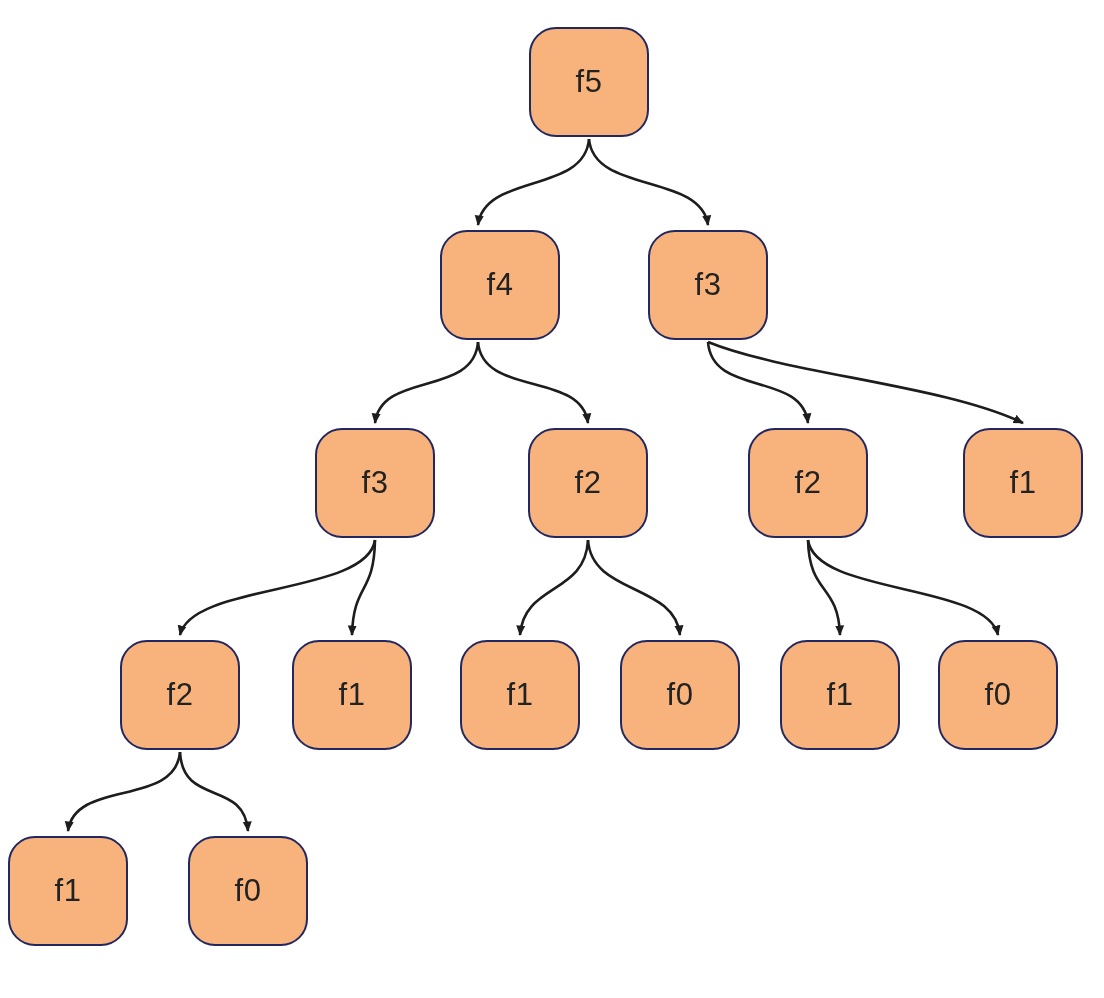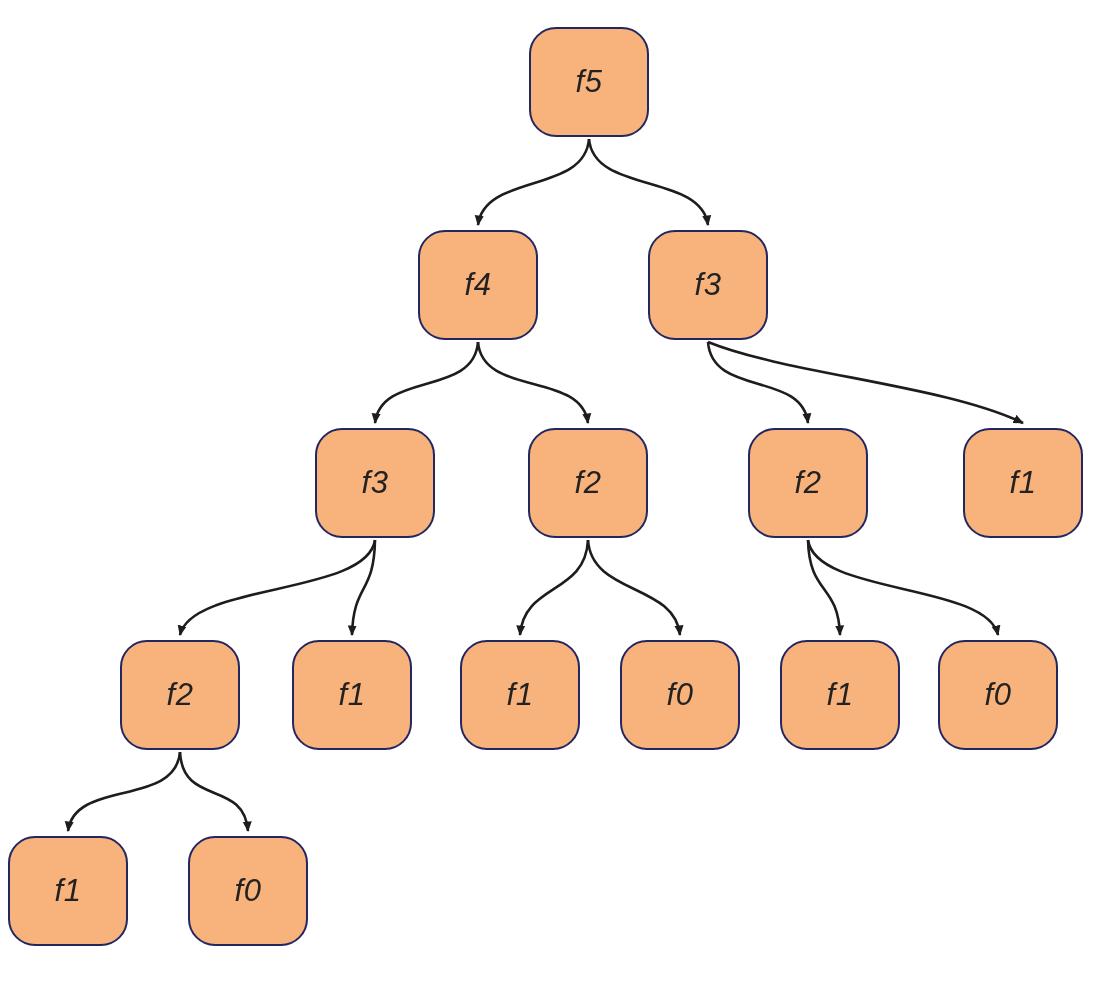--- a/index.html
+++ b/index.html
@@ -34,21 +34,20 @@
     width: 120px;
     height: 110px;
     box-sizing: border-box;
     border-radius: 27px;
     background: var(--node-fill, #f8b27b);
     border: 2.5px solid var(--node-border, #222760);
     display: flex;
     align-items: center;
     justify-content: center;
     cursor: pointer;
-    font-style: italic;
   }
   .node-label {
     font-size: 31px;
     color: var(--text-color, #222222);
     letter-spacing: 0.5px;
     user-select: none;
   }
 </style>
 </head>
 <body>
@@ -74,21 +73,21 @@
         <path d="M808,540 C809.28,595 838.08,583 840,635" class="edge" marker-end="url(#arrowhead)"></path>
         <path d="M808,540 C815.6,595 986.6,583 998,635" class="edge" marker-end="url(#arrowhead)"></path>
         <path d="M180,752 C175.52,807 74.72,779 68,831" class="edge" marker-end="url(#arrowhead)"></path>
         <path d="M180,752 C182.72,807 243.92,779 248,831" class="edge" marker-end="url(#arrowhead)"></path>
       </g>
   </svg>
   <div id="node-layer">
       <div class="node" style="left: 529px; top: 27px;">
         <span class="node-label">f5</span>
       </div>
-      <div class="node" style="left: 418px; top: 230px;">
+      <div class="node" style="left: 440px; top: 230px;">
         <span class="node-label">f4</span>
       </div>
       <div class="node" style="left: 648px; top: 230px;">
         <span class="node-label">f3</span>
       </div>
       <div class="node" style="left: 315px; top: 428px;">
         <span class="node-label">f3</span>
       </div>
       <div class="node" style="left: 528px; top: 428px;">
         <span class="node-label">f2</span>

